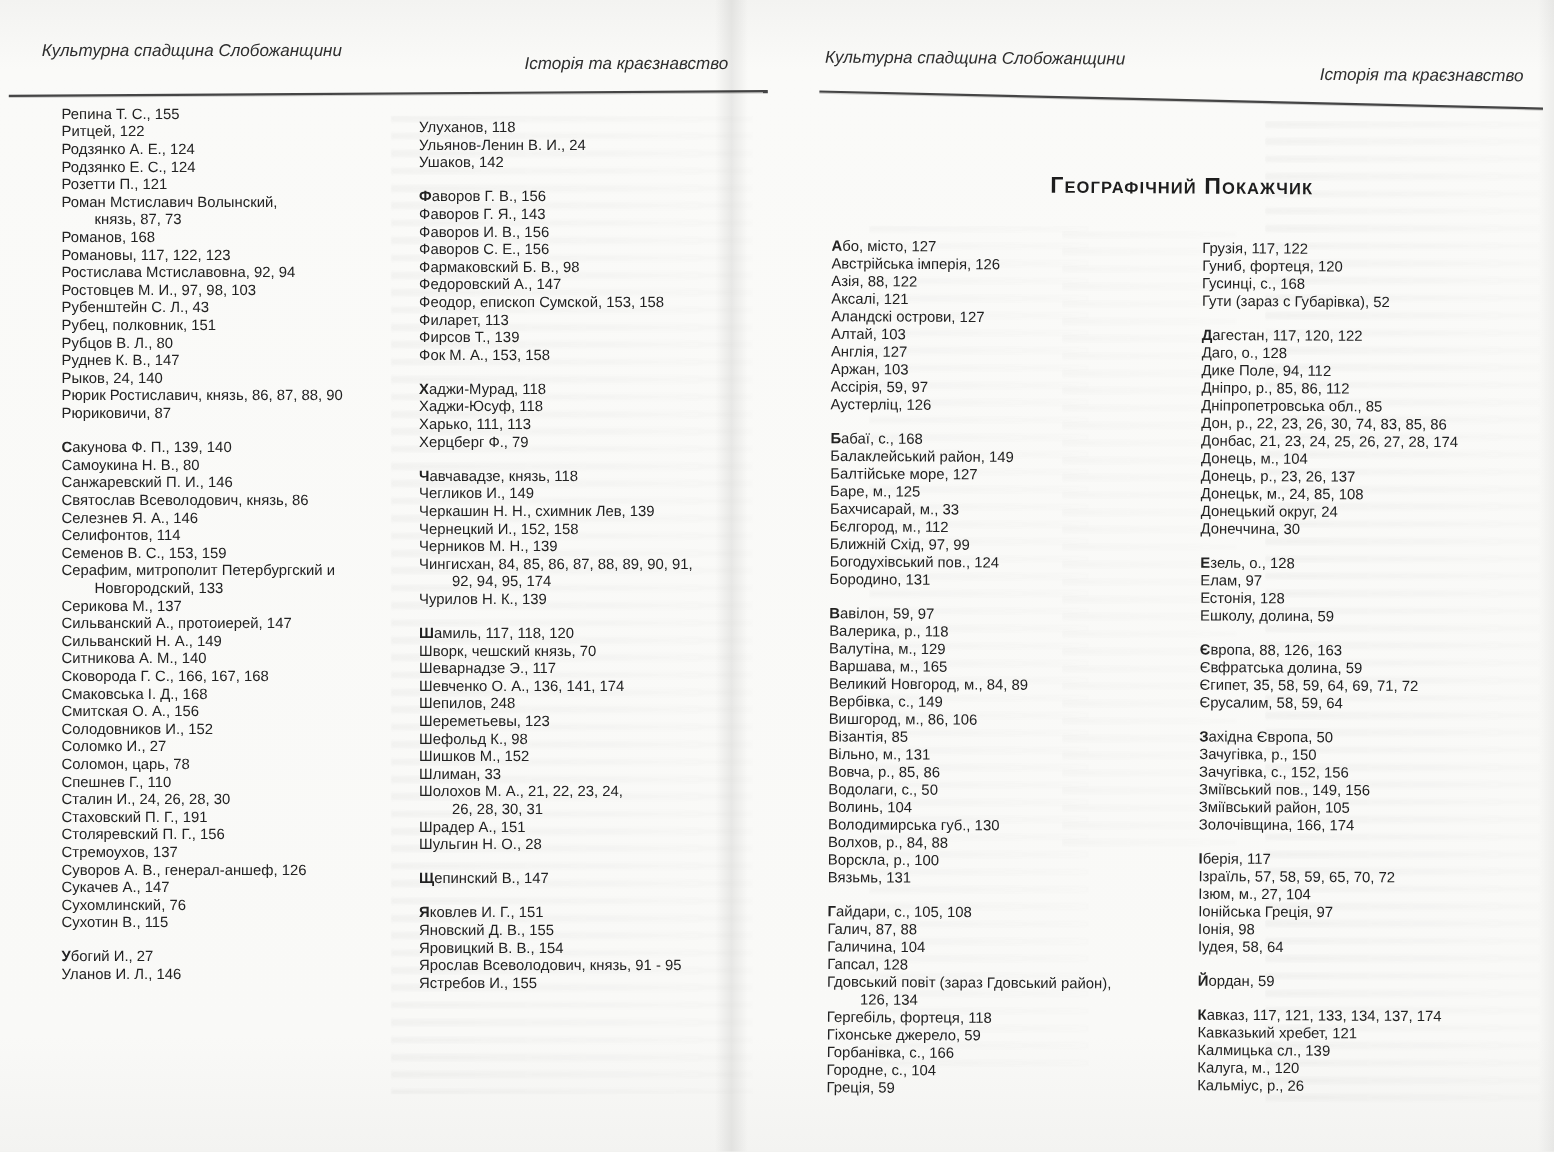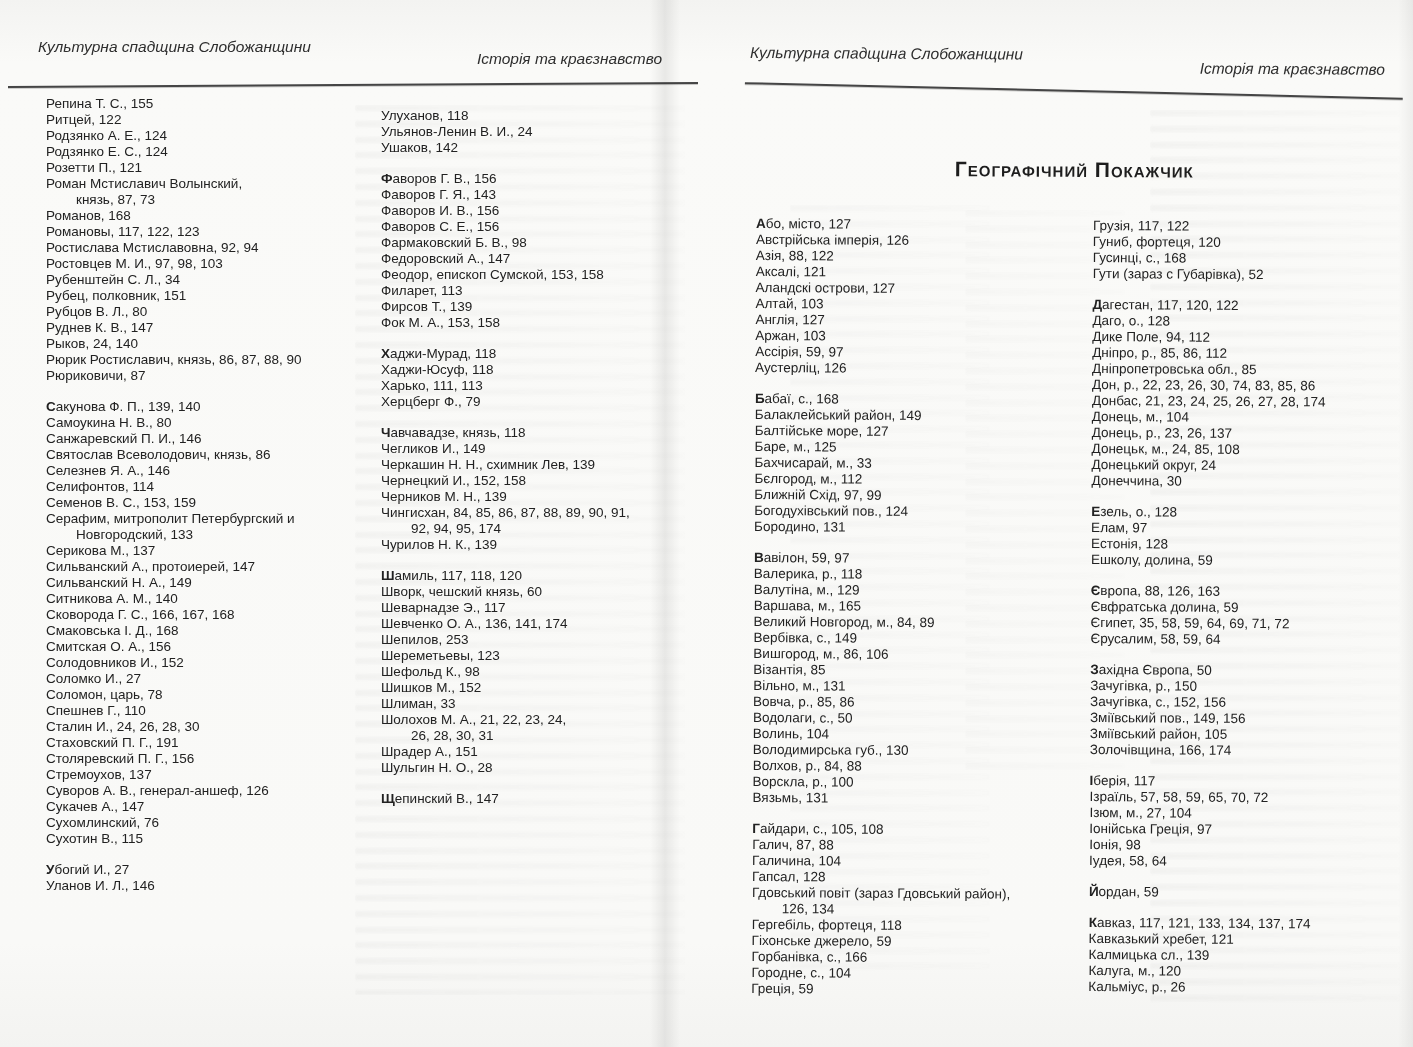--- a/index.html
+++ b/index.html
@@ -47,34 +47,34 @@
   <div class="ghost" style="left:355px;top:105px;width:330px;height:890px;opacity:.55"></div>
   <div class="ghost" style="left:790px;top:205px;width:200px;height:770px;opacity:.40"></div>
   <div class="ghost" style="left:1150px;top:110px;width:250px;height:900px;opacity:.55"></div>
   <div class="ghost" style="left:965px;top:210px;width:160px;height:560px;opacity:.30"></div>
 
   <div class="pg">
     <div class="runhead" style="left:38px;top:38px">Культурна спадщина Слобожанщини</div>
     <div class="runhead" style="left:470px;top:50px;width:192px;text-align:right">Історія та краєзнавство</div>
     <div class="rule" style="left:8px;top:84px;width:690px;transform:rotate(-0.35deg)"></div>
 
-    <div class="col" style="left:46px;top:96px;width:338px">
+    <div class="col" style="left:56px;top:96px;width:338px">
         <div class="group">
           <p class="line">Репина Т. С., 155</p>
           <p class="line">Ритцей, 122</p>
           <p class="line">Родзянко А. Е., 124</p>
           <p class="line">Родзянко Е. С., 124</p>
           <p class="line">Розетти П., 121</p>
           <p class="line">Роман Мстиславич Волынский,</p>
           <p class="line indent">князь, 87, 73</p>
           <p class="line">Романов, 168</p>
           <p class="line">Романовы, 117, 122, 123</p>
           <p class="line">Ростислава Мстиславовна, 92, 94</p>
           <p class="line">Ростовцев М. И., 97, 98, 103</p>
-          <p class="line">Рубенштейн С. Л., 34</p>
+          <p class="line">Рубенштейн С. Л., 43</p>
           <p class="line">Рубец, полковник, 151</p>
           <p class="line">Рубцов В. Л., 80</p>
           <p class="line">Руднев К. В., 147</p>
           <p class="line">Рыков, 24, 140</p>
           <p class="line">Рюрик Ростиславич, князь, 86, 87, 88, 90</p>
           <p class="line">Рюриковичи, 87</p>
         </div>
         <div class="group">
           <p class="line"><span class="lead">С</span>акунова Ф. П., 139, 140</p>
           <p class="line">Самоукина Н. В., 80</p>
@@ -139,35 +139,42 @@
           <p class="line">Чегликов И., 149</p>
           <p class="line">Черкашин Н. Н., схимник Лев, 139</p>
           <p class="line">Чернецкий И., 152, 158</p>
           <p class="line">Черников М. Н., 139</p>
           <p class="line">Чингисхан, 84, 85, 86, 87, 88, 89, 90, 91,</p>
           <p class="line indent">92, 94, 95, 174</p>
           <p class="line">Чурилов Н. К., 139</p>
         </div>
         <div class="group">
           <p class="line"><span class="lead">Ш</span>амиль, 117, 118, 120</p>
-          <p class="line">Шворк, чешский князь, 60</p>
+          <p class="line">Шворк, чешский князь, 70</p>
           <p class="line">Шеварнадзе Э., 117</p>
           <p class="line">Шевченко О. А., 136, 141, 174</p>
-          <p class="line">Шепилов, 253</p>
+          <p class="line">Шепилов, 248</p>
           <p class="line">Шереметьевы, 123</p>
           <p class="line">Шефольд К., 98</p>
           <p class="line">Шишков М., 152</p>
           <p class="line">Шлиман, 33</p>
           <p class="line">Шолохов М. А., 21, 22, 23, 24,</p>
           <p class="line indent">26, 28, 30, 31</p>
           <p class="line">Шрадер А., 151</p>
           <p class="line">Шульгин Н. О., 28</p>
         </div>
         <div class="group">
           <p class="line"><span class="lead">Щ</span>епинский В., 147</p>
+        </div>
+        <div class="group">
+          <p class="line"><span class="lead">Я</span>ковлев И. Г., 151</p>
+          <p class="line">Яновский Д. В., 155</p>
+          <p class="line">Яровицкий В. В., 154</p>
+          <p class="line">Ярослав Всеволодович, князь, 91 - 95</p>
+          <p class="line">Ястребов И., 155</p>
         </div>
       </div>
   </div>
 
   <div class="edge gutter"></div>
   <div class="edge right"></div>
 
   <div class="pg right-pg">
     <div class="runhead" style="left:750px;top:44px">Культурна спадщина Слобожанщини</div>
     <div class="runhead" style="left:1185px;top:57px;width:200px;text-align:right">Історія та краєзнавство</div>

